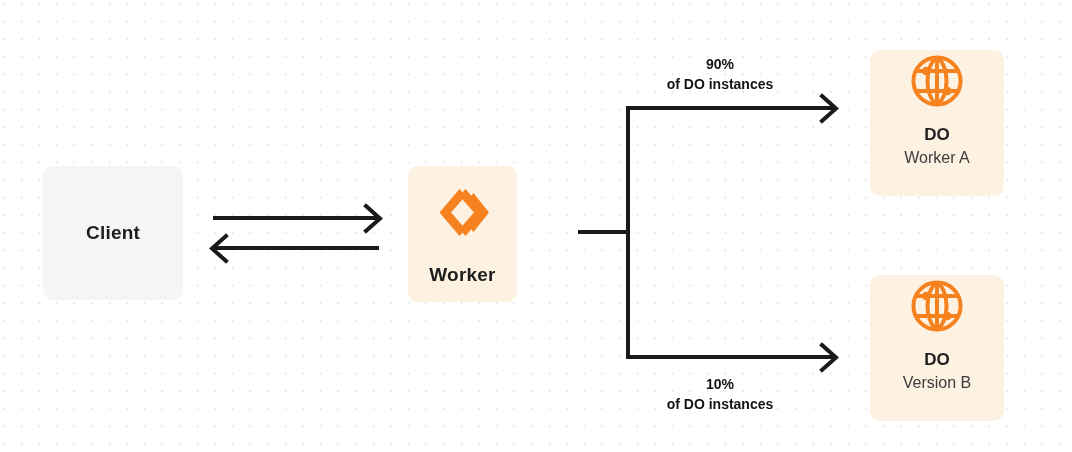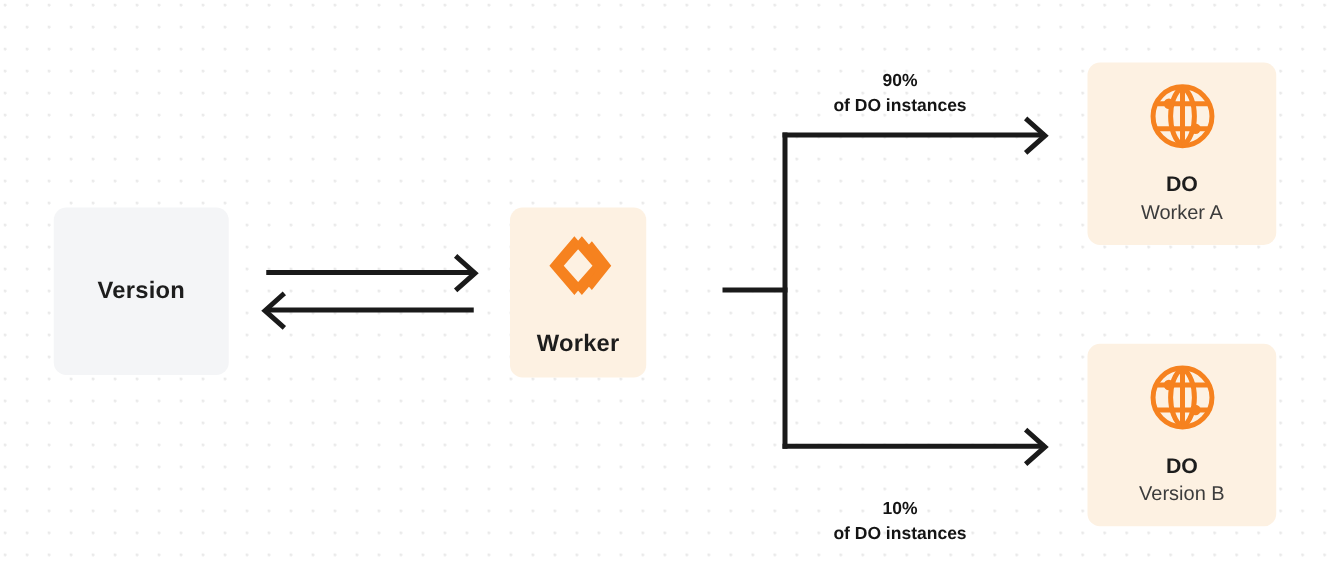--- a/index.html
+++ b/index.html
@@ -60,25 +60,25 @@
   }
   .worker-label {
     font-size: 19px;
     font-weight: bold;
     color: #1d1d1d;
     letter-spacing: 0.2px;
   }
 
   .node-do {
     left: 870px;
-    width: 151px;
+    width: 134px;
     height: 146px;
     background-color: #fdf1e2;
     justify-content: flex-start;
-    padding-top: 14px;
+    padding-top: 2px;
   }
   .node-do-a { top: 50px; }
   .node-do-b { top: 275px; }
 
   .do-icon { margin-bottom: 10px; }
   .do-title {
     font-size: 17px;
     font-weight: bold;
     color: #1d1d1d;
     line-height: 1.25;
@@ -101,21 +101,21 @@
     line-height: 1.45;
     white-space: nowrap;
   }
   .edge-label-top {
     left: 620px;
     top: 54px;
     width: 200px;
   }
   .edge-label-bottom {
     left: 620px;
-    top: 396px;
+    top: 374px;
     width: 200px;
   }
 
   
   #links {
     position: absolute;
     left: 0;
     top: 0;
     width: 1072px;
     height: 452px;
@@ -152,21 +152,21 @@
       <polyline points="822,96 836,108.5 822,121" fill="none" stroke="#1a1a1a" stroke-width="4" stroke-linecap="square" stroke-linejoin="miter"></polyline>
     </g>
 
     <g>
       <line x1="626" y1="357" x2="836" y2="357" stroke="#1a1a1a" stroke-width="4" stroke-linecap="butt"></line>
       <polyline points="822,345 836,357.5 822,370" fill="none" stroke="#1a1a1a" stroke-width="4" stroke-linecap="square" stroke-linejoin="miter"></polyline>
     </g>
   </svg>
 
   <div class="node node-client">
-    <span class="client-label">Version</span>
+    <span class="client-label">Client</span>
   </div>
 
   <div class="node node-worker">
     <span class="worker-icon">
       <svg width="62" height="62" viewBox="0 0 62 62" xmlns="http://www.w3.org/2000/svg">
 
         <path d="M27.5 7 L7.5 30.5 L27.5 54 L33.5 47 L19 30.5 L33.5 14 Z" fill="#f6821f"></path>
         <path d="M33.5 7 L53.5 30.5 L33.5 54 L27.5 47 L42 30.5 L27.5 14 Z" fill="#f6821f"></path>
         <path d="M41.5 11 L57 30.5 L41.5 50 L37 45 L48 30.5 L37 16 Z" fill="#f6821f"></path>
       </svg>

